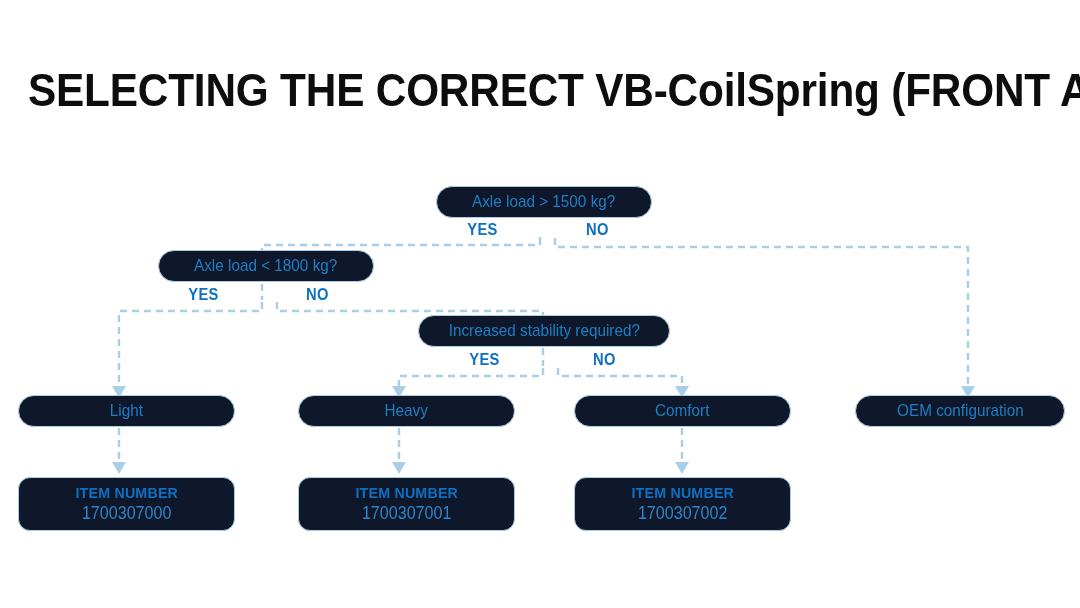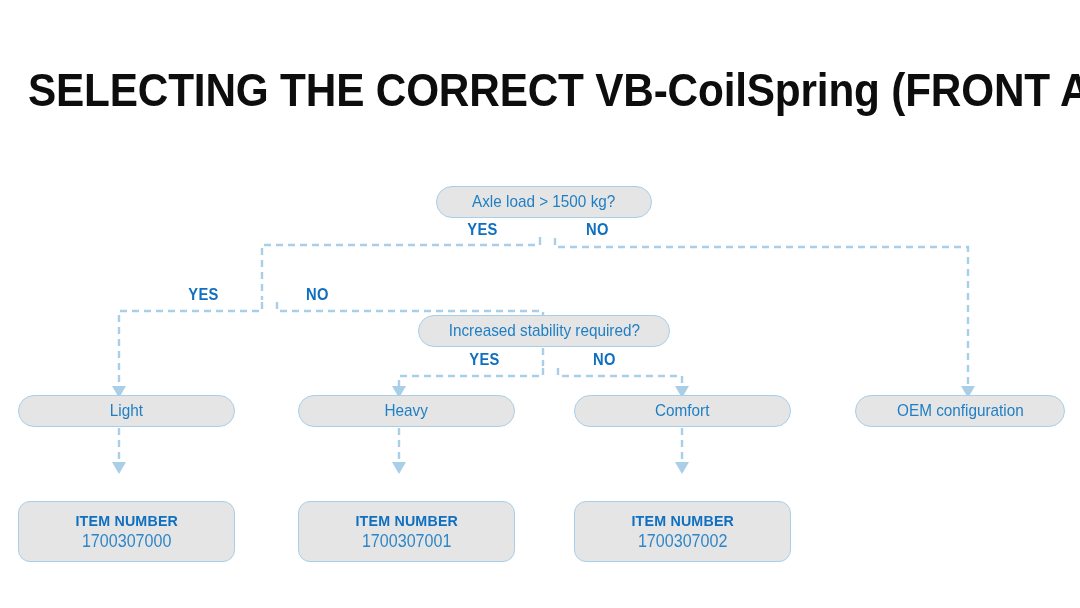--- a/index.html
+++ b/index.html
@@ -49,34 +49,33 @@
     stroke-dasharray: 7 5;
     stroke-linecap: butt;
   }
   .wire-head { fill: #a9cfe8; stroke: none; }
 
   
   .node {
     position: absolute;
     box-sizing: border-box;
     border: 1.6px solid #a9cfe8;
-    background: #e5e5e5;
+    background: #0f172a;
     display: flex;
     flex-direction: column;
     align-items: center;
     justify-content: center;
   }
   .node-decision, .node-result {
     border-radius: 22px;
     height: 32px;
   }
   .node-item {
     border-radius: 12px;
-    height: 61px;
-    margin-top: 24px;
+    height: 54px;
   }
   .node-text {
     color: #1f7fc4;
     font-family: "Liberation Sans", sans-serif;
     font-size: 17px;
     line-height: 20px;
     white-space: nowrap;
     transform: scaleX(0.9);
   }
   .item-label {
@@ -147,20 +146,23 @@
     <path class="wire" d="M 682 428 L 682 466"></path>
     <polygon class="wire-head" points="675,462 689,462 682,474"></polygon>
   </svg>
 
   <div class="node node-decision" style="left:436px; top:186px; width:216px;">
     <span class="node-text">Axle load &gt; 1500 kg?</span>
   </div>
   <div class="branch-label" style="left:466px; top:220px;">YES</div>
   <div class="branch-label" style="left:585px; top:220px;">NO</div>
 
+  <div class="node node-decision" style="left:158px; top:250px; width:216px;">
+    <span class="node-text">Axle load &lt; 1800 kg?</span>
+  </div>
   <div class="branch-label" style="left:187px; top:285px;">YES</div>
   <div class="branch-label" style="left:305px; top:285px;">NO</div>
 
   <div class="node node-decision" style="left:418px; top:315px; width:252px;">
     <span class="node-text">Increased stability required?</span>
   </div>
   <div class="branch-label" style="left:468px; top:350px;">YES</div>
   <div class="branch-label" style="left:592px; top:350px;">NO</div>
 
   <div class="node node-result" style="left:298px; top:395px; width:217px;">

